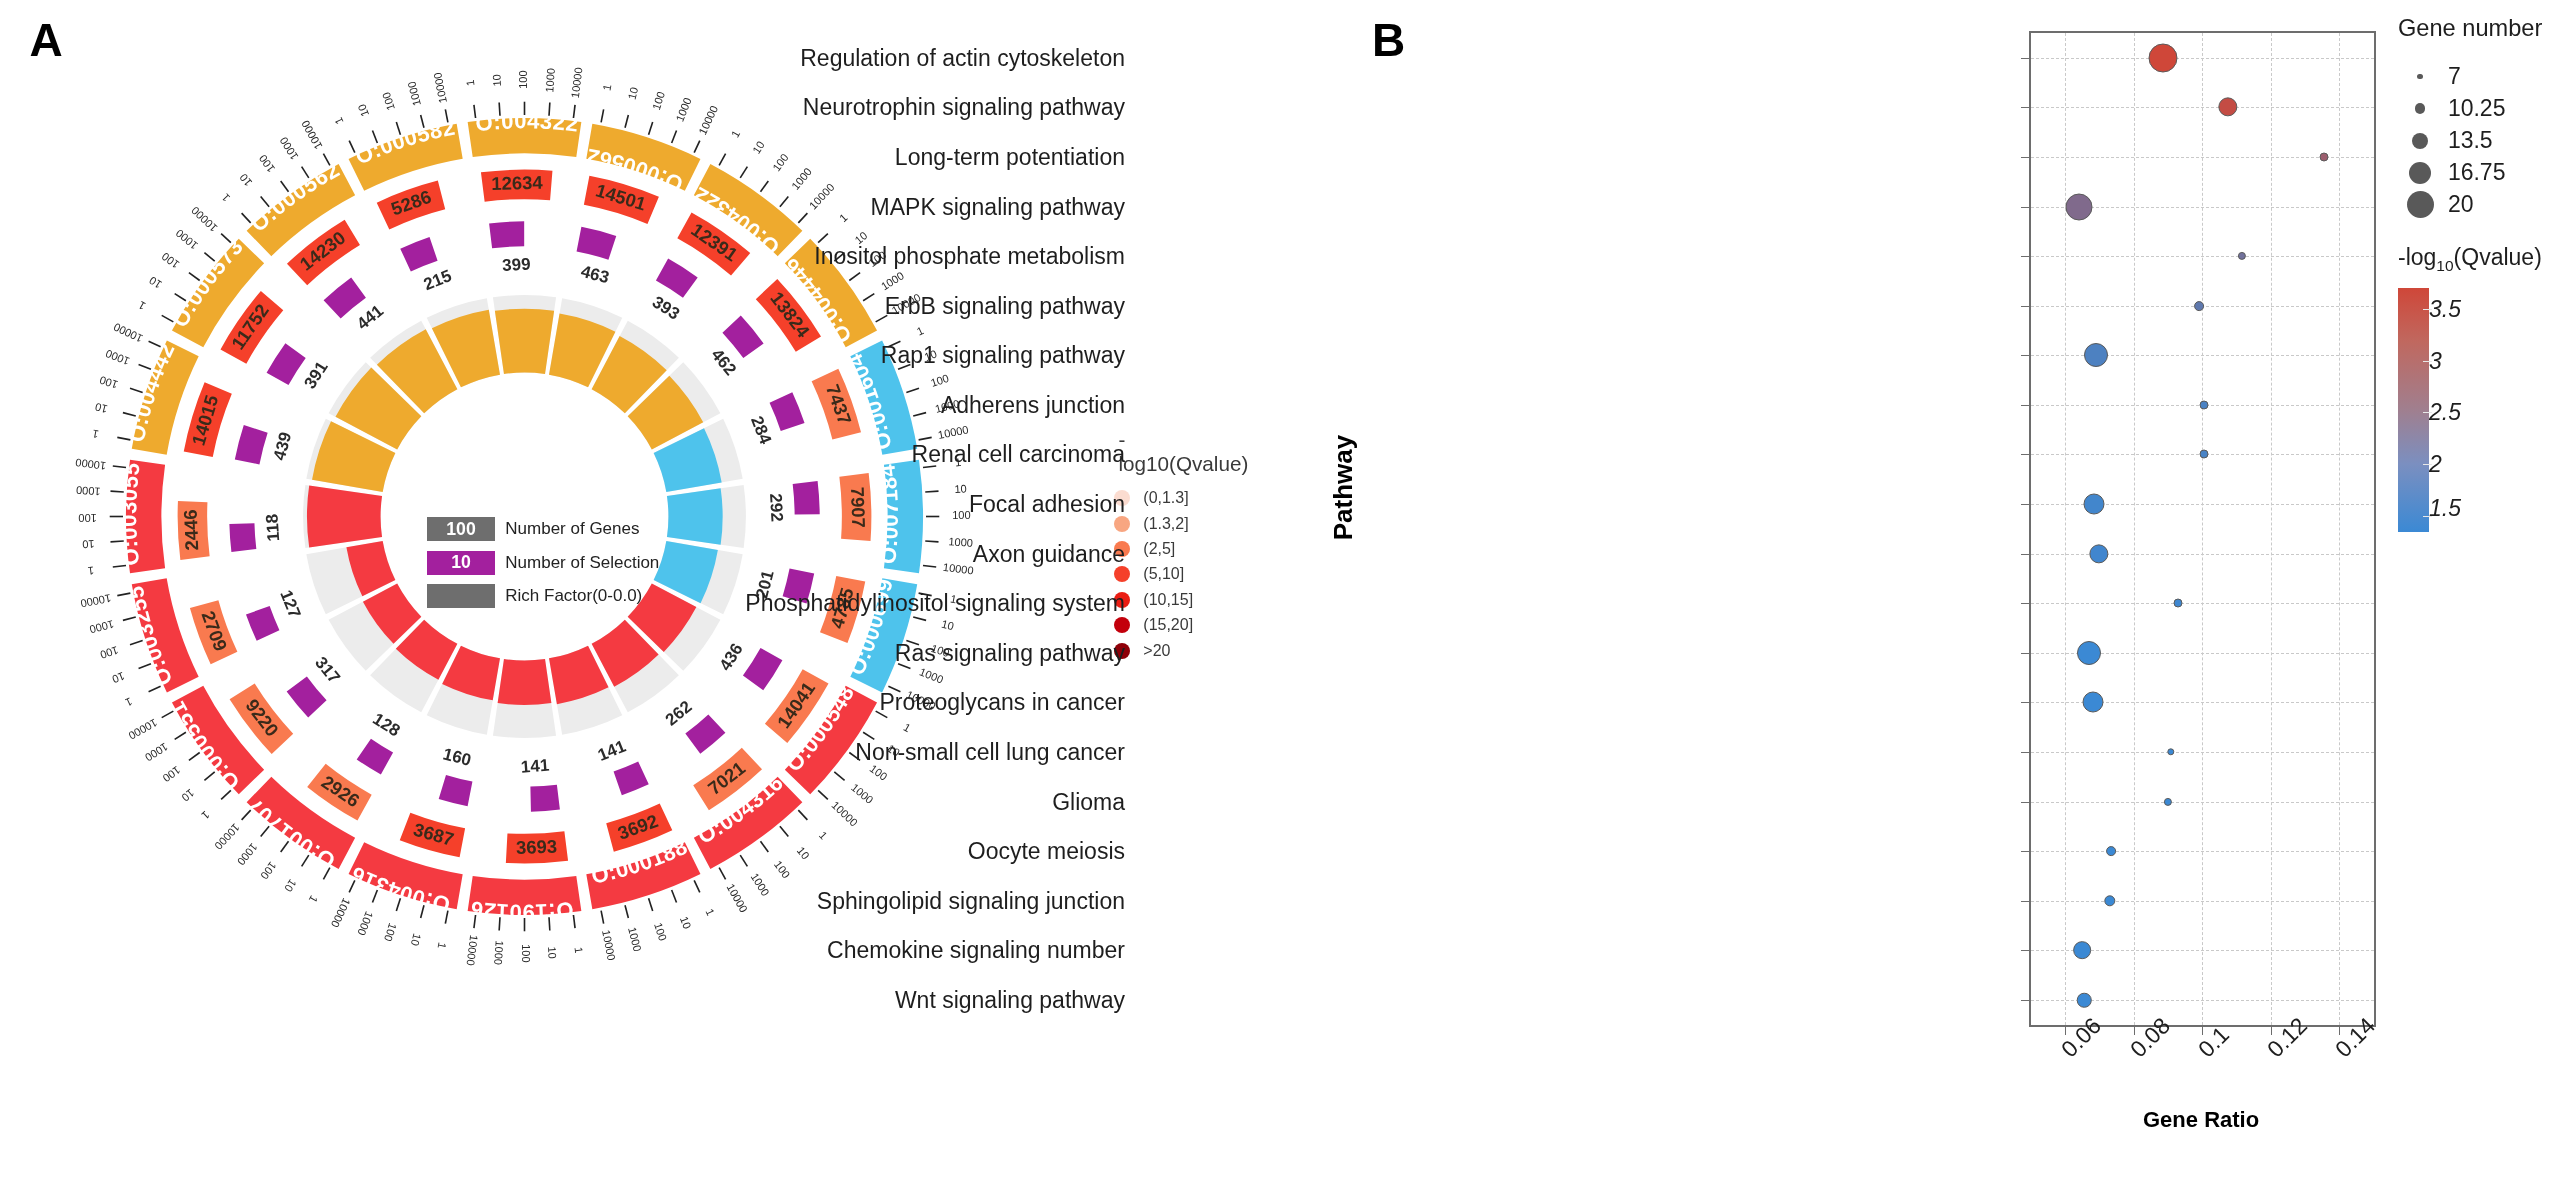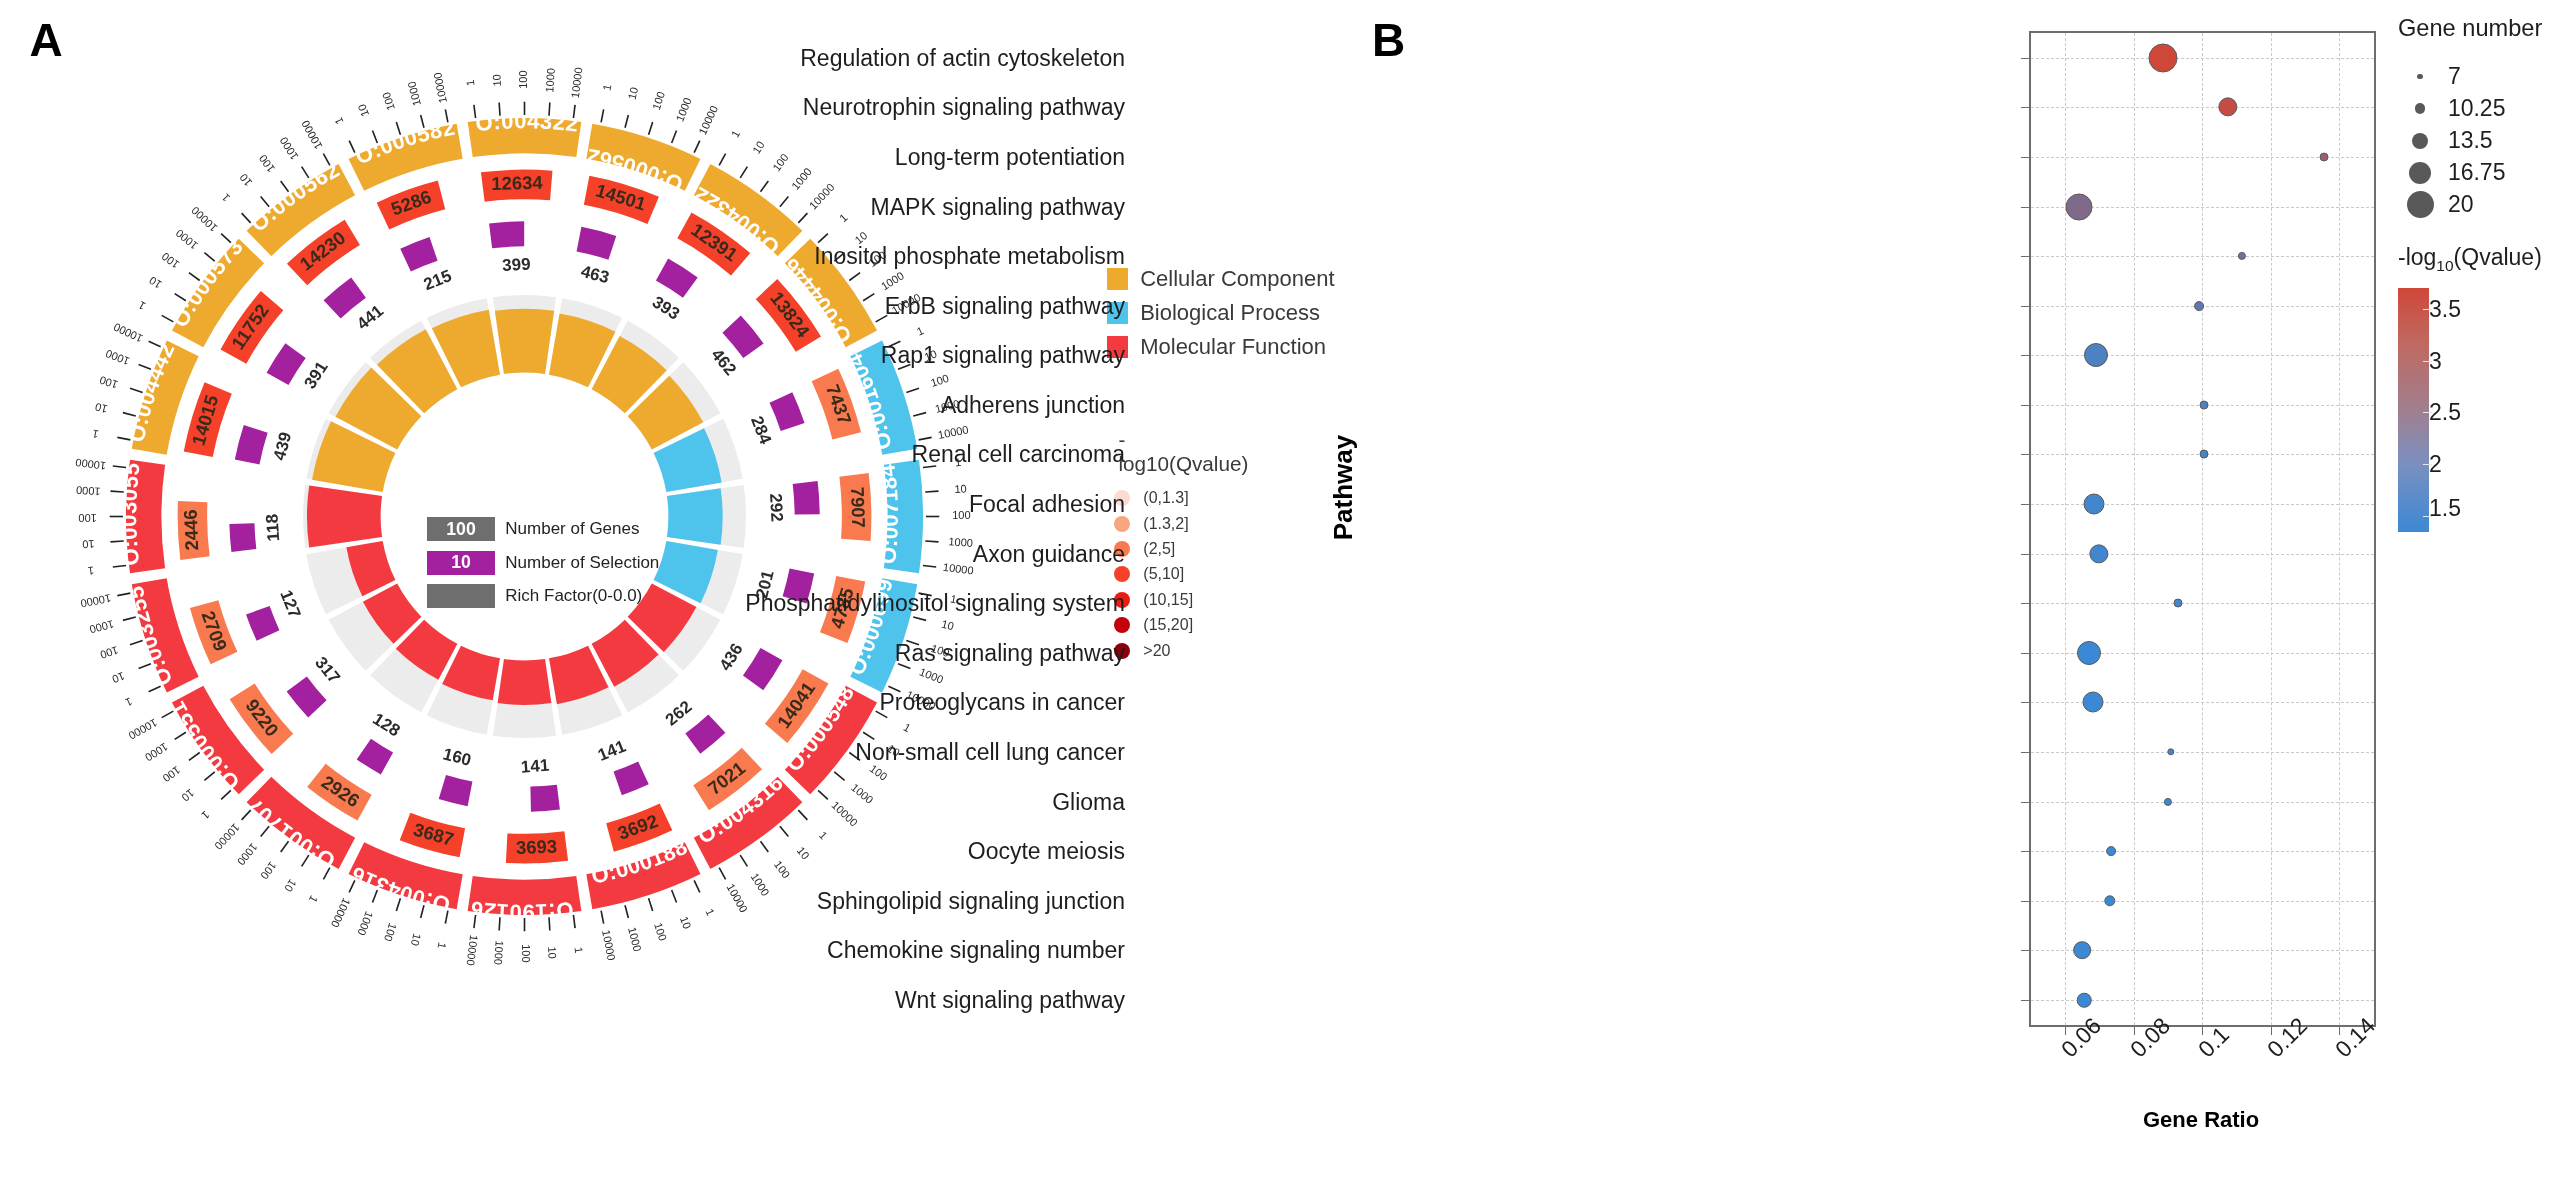--- a/index.html
+++ b/index.html
@@ -66,21 +66,21 @@
   .gn-dotwrap{width:44px;display:flex;justify-content:center;align-items:center;}
   .gn-dot{border-radius:50%;background:#595959;}
   .gn-lb{font-size:23px;color:#1e1e1e;margin-left:5.9px;}
 
   .qb-legend{position:absolute;left:1048px;top:244px;}
   .qb-title{font-size:23px;color:#1e1e1e;margin-bottom:13.3px;white-space:nowrap;}
   .qb-title sub{font-size:15.5px;}
   .qb-wrap{display:flex;}
   .qb-bar{width:31px;height:244px;
       background:linear-gradient(to bottom,#cf4739 0%,#c0685f 22%,#a07f8f 50%,#7b8fc0 72%,#3b89d4 100%);}
-  .qb-ticks{position:relative;width:96px;}
+  .qb-ticks{position:relative;width:96px;font-style:italic;}
   .qb-tick{position:absolute;left:0;font-size:23px;color:#1e1e1e;transform:translateY(-50%);}
   .qb-tickmark{position:absolute;left:-5.9px;width:8.9px;height:0;border-top:1.5px solid #e8e8e8;}
 </style>
 </head>
 <body>
 
 <div id="panelA">
 
   <div class="panel-letter" style="left:29.5px;top:13.3px">A</div>
 
@@ -490,34 +490,20 @@
       <div class="cl-row">
         <div class="cl-chip purple">10</div>
         <div class="cl-text">Number of Selection</div>
       </div>
       <div class="cl-row">
         <div class="cl-chip plain"></div>
         <div class="cl-text">Rich Factor(0-0.0)</div>
       </div>
     </div>
 
-  <div class="cat-legend" id="cat-legend">
-      <div class="cat-row">
-        <div class="cat-sw" style="background: rgb(238, 170, 46);"></div>
-        <div class="cat-lb">Cellular Component</div>
-      </div>
-      <div class="cat-row">
-        <div class="cat-sw" style="background: rgb(78, 195, 236);"></div>
-        <div class="cat-lb">Biological Process</div>
-      </div>
-      <div class="cat-row">
-        <div class="cat-sw" style="background: rgb(244, 58, 65);"></div>
-        <div class="cat-lb">Molecular Function</div>
-      </div>
-    </div>
 
   <div class="q-legend">
     <div class="q-title">-log10(Qvalue)</div>
     <div id="q-items">
         <div class="q-row">
           <div class="q-dot" style="background: rgb(251, 220, 208);"></div>
           <div class="q-lb">(0,1.3]</div>
         </div>
         <div class="q-row">
           <div class="q-dot" style="background: rgb(248, 166, 129);"></div>

